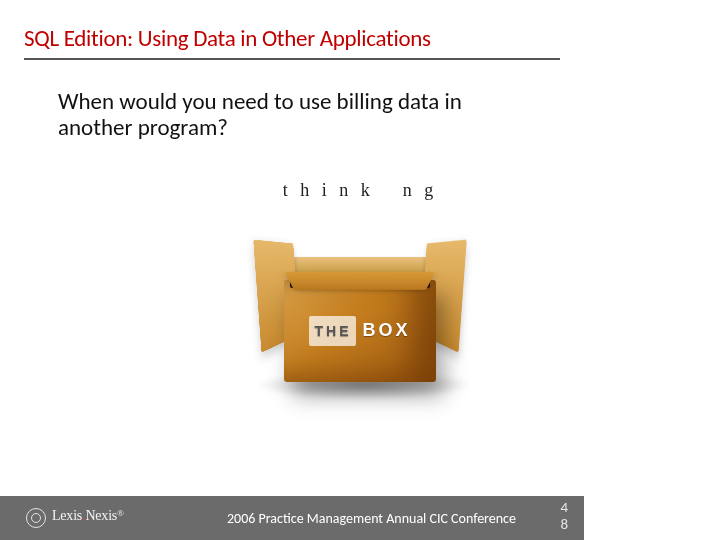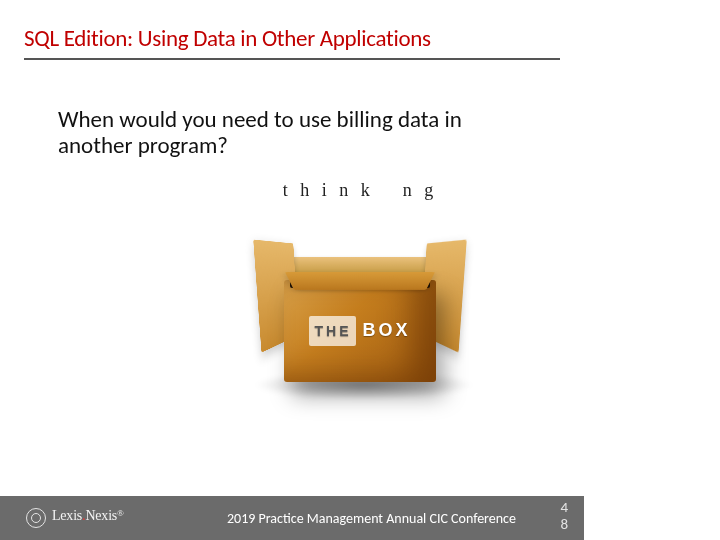--- a/index.html
+++ b/index.html
@@ -1,20 +1,20 @@
 <!DOCTYPE html>
 <html><head>
 <meta charset="utf-8">
 <style>
   * { margin: 0; padding: 0; box-sizing: border-box; }
   html, body { width: 720px; height: 540px; font-family: Calibri, "Segoe UI", Arial, sans-serif; background: #fff; overflow: hidden; }
   .slide { position: relative; width: 584px; height: 540px; }
   .title-bar { position: absolute; top: 24px; left: 24px; right: 24px; border-bottom: 2px solid #555; padding-bottom: 6px; }
   .title-bar h1 { font-size: 23px; font-weight: 400; color: #c00000; letter-spacing: -0.3px; }
-  .body-text { position: absolute; top: 88px; left: 58px; right: 80px; font-size: 23px; color: #111; line-height: 1.15; margin-top: 18px; }
+  .body-text { position: absolute; top: 88px; left: 58px; right: 80px; font-size: 23px; color: #111; line-height: 1.15; }
   .image-wrap { position: absolute; top: 168px; left: 194px; width: 332px; height: 270px; }
 
   
   .letters { position: absolute; top: 12px; left: 20px; right: 20px; display: flex; justify-content: center; gap: 29px; }
   .letters span { font-family: Georgia, "Times New Roman", serif; font-size: 18px; color: #222; letter-spacing: 4px; }
 
   
   .box { position: absolute; top: 74px; left: 90px; width: 152px; height: 140px; }
   .box-body { position: absolute; bottom: 0; left: 0; width: 152px; height: 102px; background: linear-gradient(135deg, #d9a24a 0%, #c57e1e 40%, #9e5a0f 100%); border-radius: 3px; box-shadow: 8px 14px 22px rgba(0,0,0,0.35), inset -24px -6px 30px rgba(90,40,0,0.5); }
   .box-label { position: absolute; left: 0; right: 0; top: 50%; transform: translateY(-50%); text-align: center; font-family: Arial, sans-serif; font-weight: 700; font-size: 18px; letter-spacing: 3px; color: #fff; text-shadow: 0 1px 1px rgba(0,0,0,0.35); }
@@ -69,20 +69,20 @@
     </div>
   </div>
 
   <div class="footer">
     <div class="logo">
       <div class="logo-mark"></div>
       <div class="logo-text">
         <span class="lex">Lexis</span><span class="dot">.</span><span>Nexis</span><span style="font-size:9px; vertical-align:top;">®</span>
       </div>
     </div>
-    <div class="foot-caption">2019 Practice Management Annual CIC Conference</div>
+    <div class="foot-caption">2006 Practice Management Annual CIC Conference</div>
     <div class="page-num">
       <div>4</div>
       <div>8</div>
     </div>
   </div>
 
 </div>
 
 </body></html>

